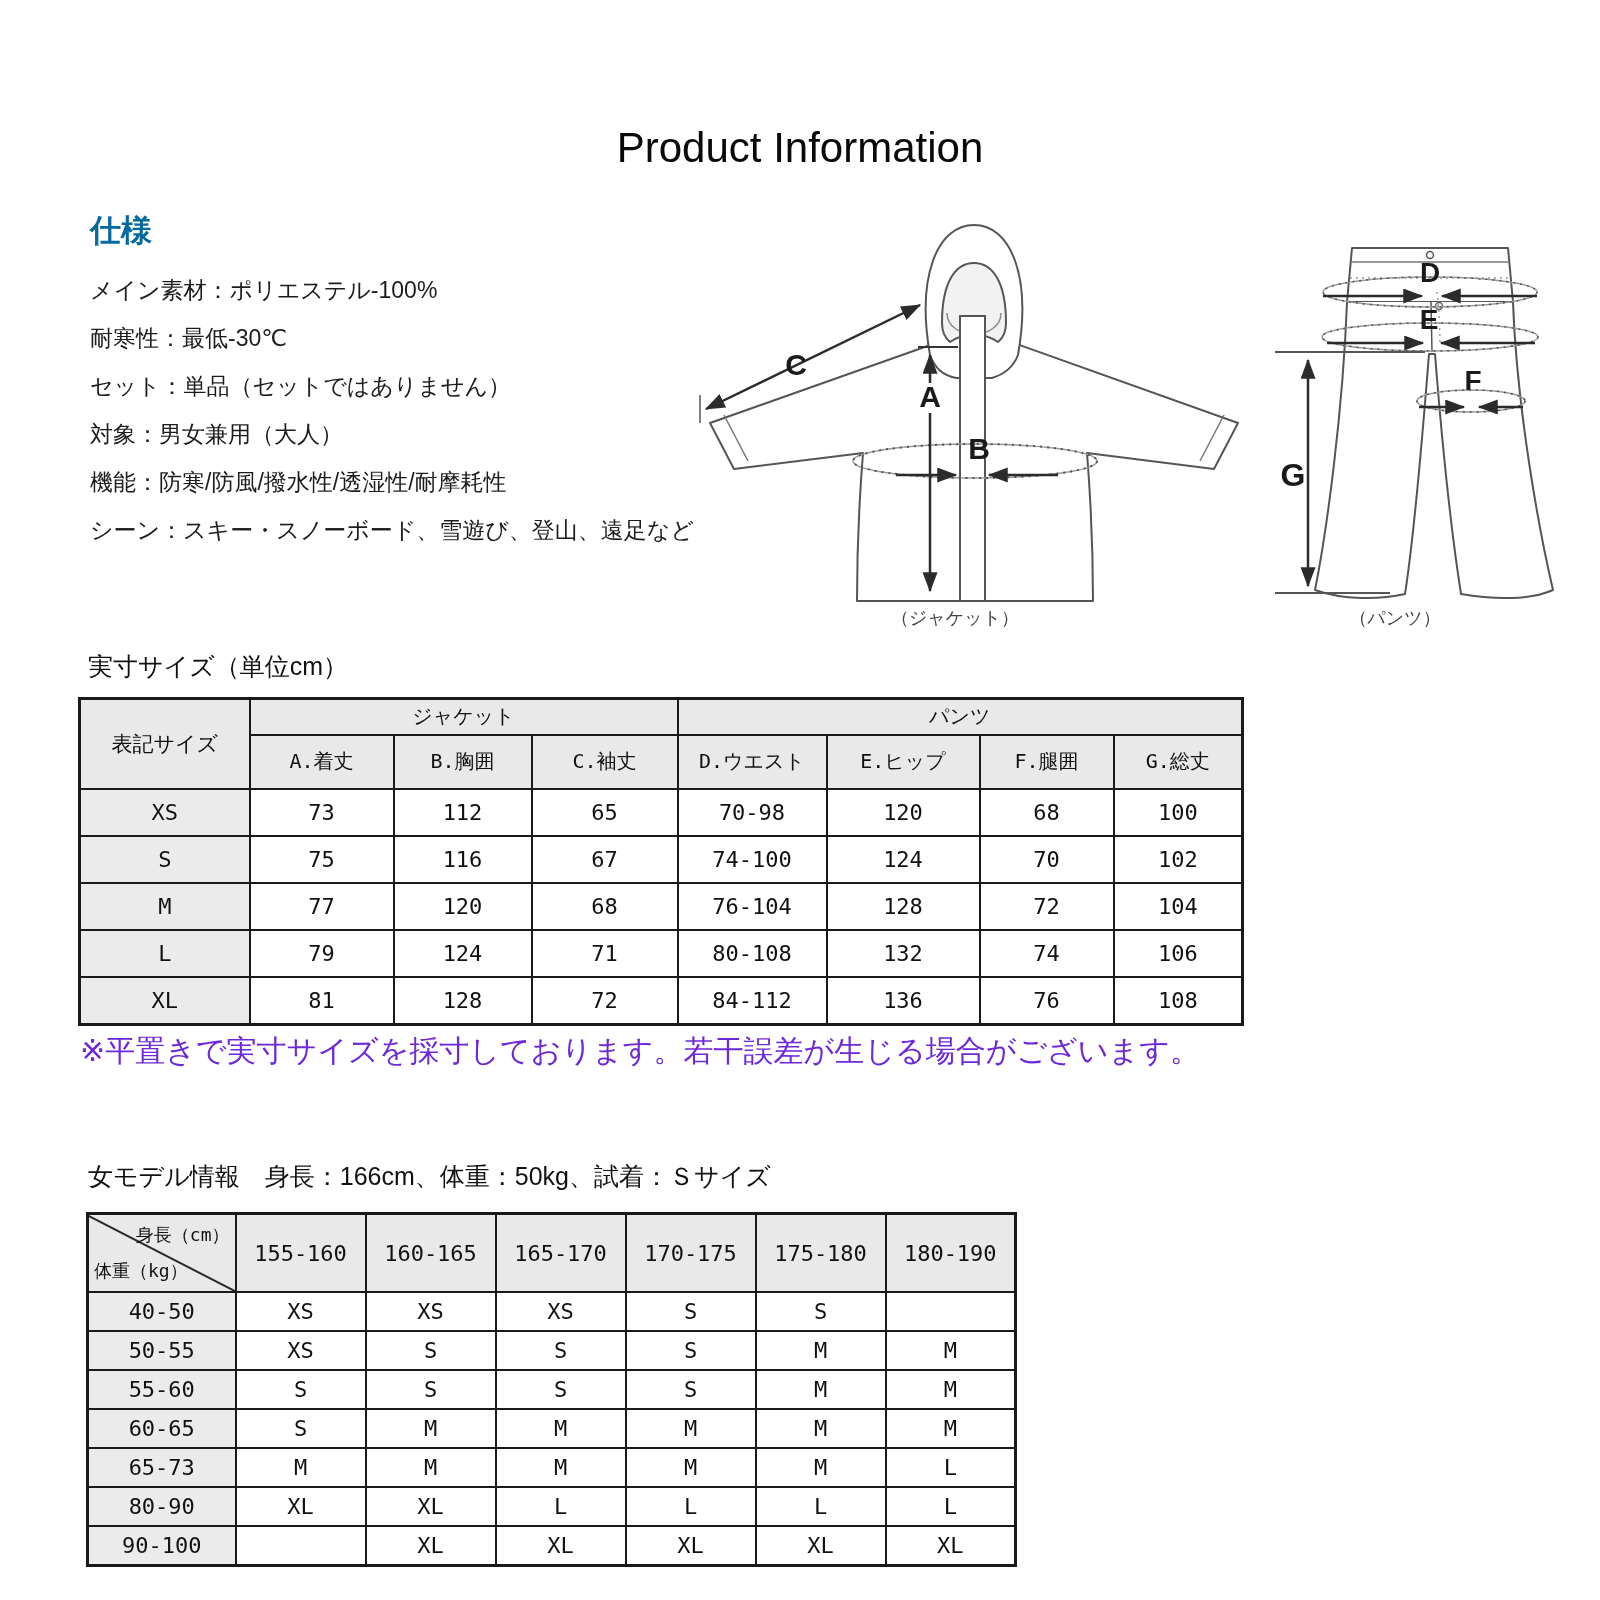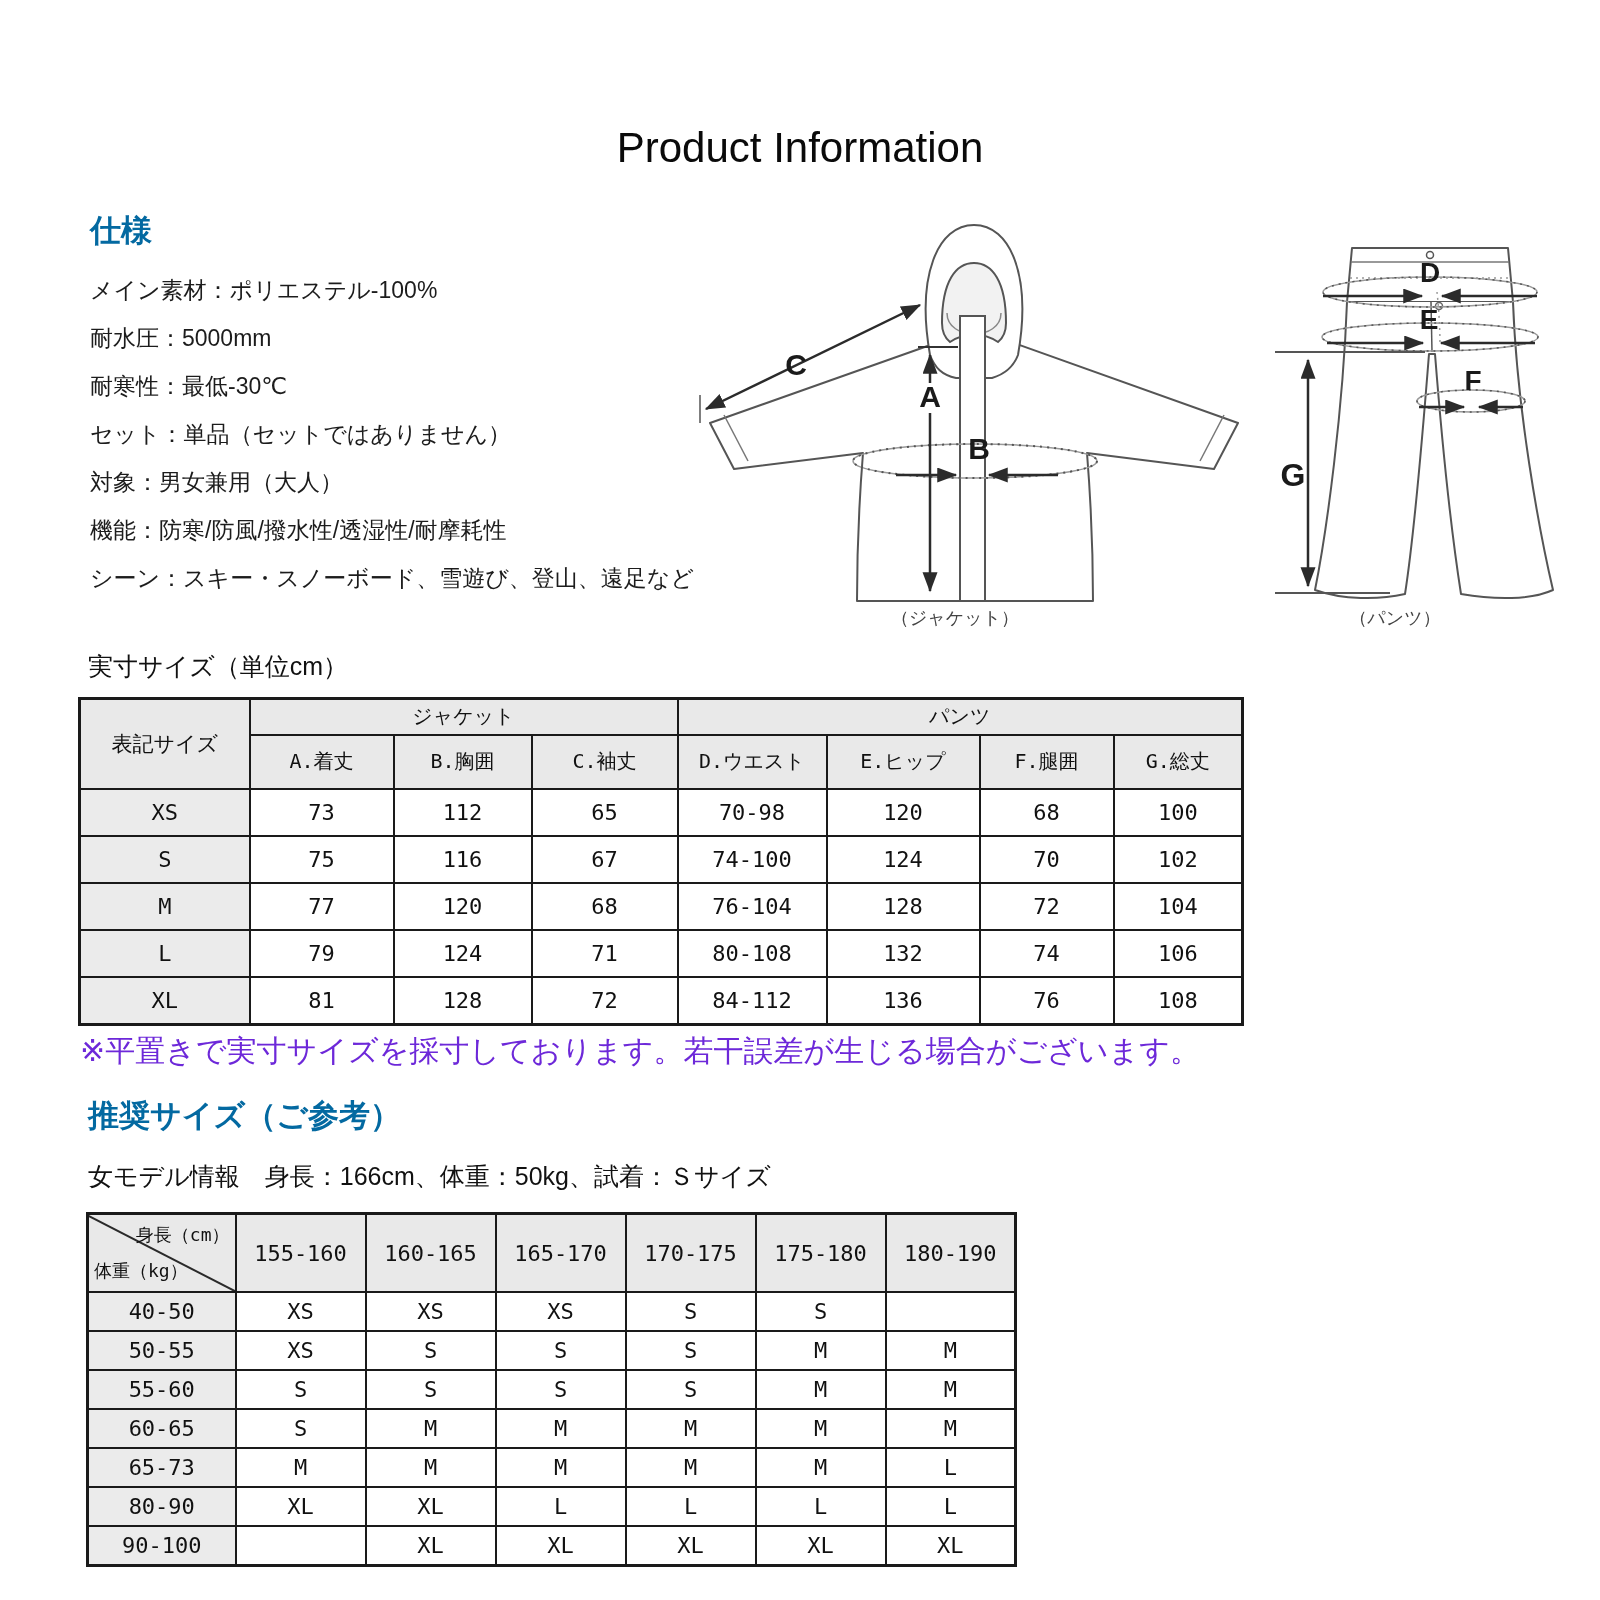--- a/index.html
+++ b/index.html
@@ -53,21 +53,20 @@
 </head>
 <body>
 
 <div class="page">
 
   <div class="abs subtitle">Product Information</div>
 
   <div class="abs sec-heading specs-heading">仕様</div>
   <div class="abs spec-lines">
       <div class="spec-line">メイン素材：ポリエステル-100%</div>
-      <div class="spec-line">耐水圧：5000mm</div>
       <div class="spec-line">耐寒性：最低-30℃</div>
       <div class="spec-line">セット：単品（セットではありません）</div>
       <div class="spec-line">対象：男女兼用（大人）</div>
       <div class="spec-line">機能：防寒/防風/撥水性/透湿性/耐摩耗性</div>
       <div class="spec-line">シーン：スキー・スノーボード、雪遊び、登山、遠足など</div>
     </div>
 
   <svg class="abs" style="left:690px;top:213px;" width="550" height="400" viewBox="0 0 550 400">
     <defs>
       <marker id="arrJ" markerWidth="9" markerHeight="8" refX="7.5" refY="3" orient="auto-start-reverse" markerUnits="strokeWidth">
@@ -221,21 +220,20 @@
           <td>72</td>
           <td>84-112</td>
           <td>136</td>
           <td>76</td>
           <td>108</td>
         </tr>
       </tbody>
   </table>
   <div class="abs note">※平置きで実寸サイズを採寸しております。若干誤差が生じる場合がございます。</div>
 
-  <div class="abs sec-heading rec-heading">推奨サイズ（ご参考）</div>
   <div class="abs model-info">女モデル情報　身長：166cm、体重：50kg、試着：Ｓサイズ</div>
 
   <table class="abs rec-table">
     <colgroup>
       <col style="width:148px">
         <col style="width:130px">
         <col style="width:130px">
         <col style="width:130px">
       <col style="width:130px">
         <col style="width:130px">

